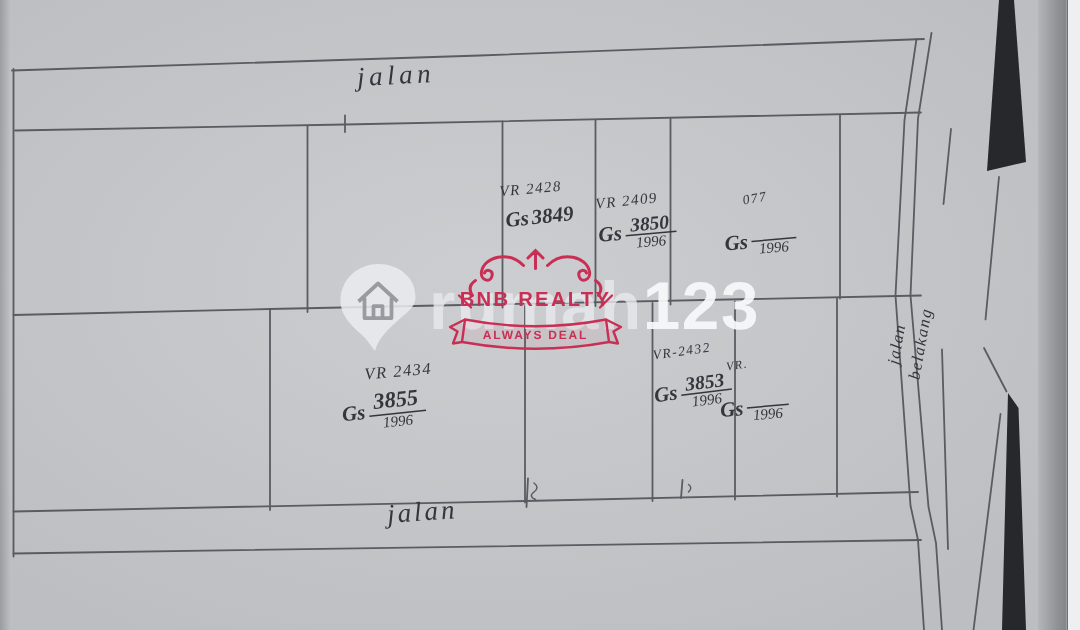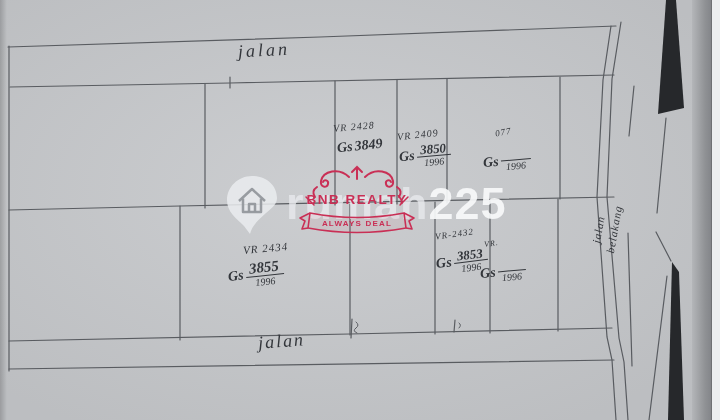--- a/index.html
+++ b/index.html
@@ -121,21 +121,21 @@
 
   <svg class="wm-pin" width="60" height="62" viewBox="0 0 60 62">
     <path d="M30,2 C16,2 5,13 5,26 C5,38 14,44 22,52 L28,60 C30,52 36,46 44,39 C51,33 55,30 55,24 C55,11 44,2 30,2 Z" fill="rgba(234,236,239,0.85)"></path>
     <g stroke="rgba(148,152,157,0.95)" stroke-width="2.5" fill="none" stroke-linejoin="round">
       <path d="M17,27 L30,15 L43,27"></path>
       <path d="M21,24.5 L21,38 L39,38 L39,24.5"></path>
       <path d="M27,38 L27,30 L33,30 L33,38"></path>
     </g>
   </svg>
   <div class="watermark-text">
-    <span class="wm-a">rumah</span><span class="wm-b">225</span>
+    <span class="wm-a">rumah</span><span class="wm-b">123</span>
   </div>
 
   <svg class="stamp" width="130" height="78" viewBox="0 0 130 78">
     <g stroke="#c92f55" stroke-width="2" fill="none" stroke-linecap="round">
       <path d="M65,4 L65,16 M60,9 L65,4 L70,9"></path>
       <path d="M57,14 C47,4 31,8 29,18 C28,24 35,26 36,21 C37,17 32,16 31,19"></path>
       <path d="M73,14 C83,4 99,8 101,18 C102,24 95,26 94,21 C93,17 98,16 99,19"></path>
       <path d="M25,24 q-6,4 -2,10 M105,24 q6,4 2,10"></path>
       <path d="M14,34 l8,8 M116,34 l-8,8" stroke-width="1.5"></path>
     </g>

